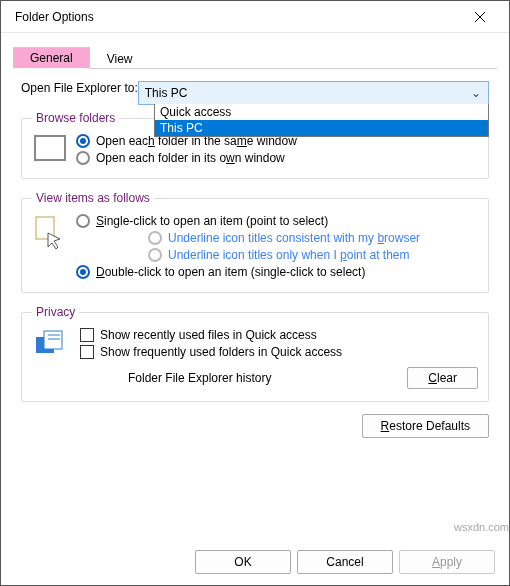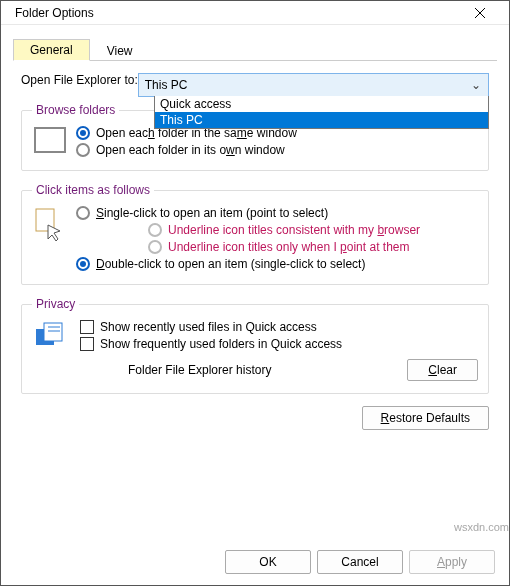--- a/index.html
+++ b/index.html
@@ -1,50 +1,50 @@
 <!DOCTYPE html>
 <html><head>
 <meta charset="utf-8">
 <style>
   * { box-sizing: border-box; font-family: "Segoe UI", Tahoma, sans-serif; font-size: 12px; }
   body { margin:0; background:#fff; width:510px; height:586px; border:1px solid #555; position:relative; }
-  .titlebar { background:#fff; height:24px; display:flex; align-items:center; padding:0 8px 0 14px; justify-content:space-between; border-bottom:1px solid #e8e8e8;}
+  .titlebar { background:#fff; height:32px; display:flex; align-items:center; padding:0 8px 0 14px; justify-content:space-between; border-bottom:1px solid #e8e8e8;}
   .close-btn { width:42px; height:30px; display:flex; align-items:center; justify-content:center; }
   .close-btn svg { stroke:#000; stroke-width:1;}
   .content { padding:14px 12px 0 12px; }
   .tabs { display:flex; align-items:flex-end; height:22px; border-bottom:1px solid #ccc; margin-bottom:12px;}
   .tab { padding:3px 16px; border:1px solid transparent; border-bottom:none; position:relative; top:1px; cursor:default;}
-  .tab.active { border-color:#ccc; background:#fef9c3; border-bottom:1px solid #fff;}
+  .tab.active { border-color:#ccc; background:#f9a8d4; border-bottom:1px solid #fff;}
   .row-open { display:flex; align-items:flex-start; gap:0; margin:0 8px 6px 8px; position:relative;}
   .combo { flex:1; height:24px; border:1px solid #7eb4ea; background:#e5f1fb; display:flex; align-items:center; padding:0 6px; justify-content:space-between; }
   .combo .arrow { width:12px; text-align:center; color:#444;}
   .dropdown { position:absolute; top:23px; left:133px; right:0; border:1px solid #767676; background:#fff; z-index:10; border-top:none;}
   .dropdown .opt { padding:1px 5px; }
   .dropdown .opt.sel { background:#0078d7; color:#fff; }
   fieldset { border:1px solid #ddd; border-radius:2px; margin:0 8px 12px 8px; padding:6px 10px 10px 10px;}
   legend { padding:0 4px; color:#701a75;}
   .opt-row { display:flex; align-items:center; gap:6px; margin:3px 0; }
   .opt-row.indent2 { margin-left:72px; }
   .folder-icon { width:32px; height:26px; border:2px solid #888; margin:4px 10px 0 2px; align-self:flex-start;}
   .click-icon { width:28px; height:34px; margin:4px 14px 0 2px; }
   .privacy-icon { width:32px; height:28px; margin:4px 14px 0 2px; }
   .radio { width:14px; height:14px; border:2px solid #888; border-radius:50%; flex:none; display:flex; align-items:center; justify-content:center;}
   .radio.blue { border-color:#0a5ec2;}
   .radio.blue.checked::after { content:""; width:6px; height:6px; background:#0a5ec2; border-radius:50%;}
   .radio.grey { border-color:#bbb; }
   .checkbox { width:14px; height:14px; border:1px solid #333; flex:none;}
-  .disabled { color:#be185d; }
+  .disabled { color:#3b82f6; }
   .flex-group { display:flex; align-items:flex-start;}
   .inner { flex:1; }
   .clear-row { display:flex; align-items:center; justify-content:space-between; margin:8px 0 2px 48px;}
   .btn { height:24px; border:1px solid #aaa; background:#fdfdfd; padding:0 18px; display:flex; align-items:center; justify-content:center; cursor:default; border-radius:2px;}
   .btn.small { height:22px; padding:0 20px;}
   .restore-row { display:flex; justify-content:flex-end; margin:0 8px 8px 8px;}
   .footer { position:absolute; bottom:0; left:0; right:0; height:46px; display:flex; justify-content:flex-end; align-items:center; gap:6px; padding:0 14px; }
-  .footer .btn { width:86px; padding:0;}
+  .footer .btn { width:96px; padding:0;}
   .footer .btn.dis { color:#9a9a9a; border-color:#ccc;}
   .und { text-decoration:underline; }
   .watermark { position:absolute; right:0; bottom:52px; font-size:11px; color:#a8a8a8;}
 </style>
 </head>
 <body>
 
 <div class="titlebar">
   <span>Folder Options</span>
   <div class="close-btn">
@@ -85,21 +85,21 @@
         </div>
         <div class="opt-row">
           <span class="radio"></span>
           <span>Open each folder in its o<span class="und">w</span>n window</span>
         </div>
       </div>
     </div>
   </fieldset>
 
   <fieldset>
-    <legend>Click items as follows</legend>
+    <legend>View items as follows</legend>
     <div class="flex-group">
       <svg class="click-icon" viewBox="0 0 28 34">
           <rect x="2" y="2" width="18" height="22" fill="#fff" stroke="#c8a050"></rect>
           <polygon points="14,18 14,32 18,28 22,34 24,32 20,26 26,24" fill="#fff" stroke="#555"></polygon>
         </svg>
       <div class="inner">
         <div class="opt-row">
           <span class="radio"></span>
           <span><span class="und">S</span>ingle-click to open an item (point to select)</span>
         </div>

